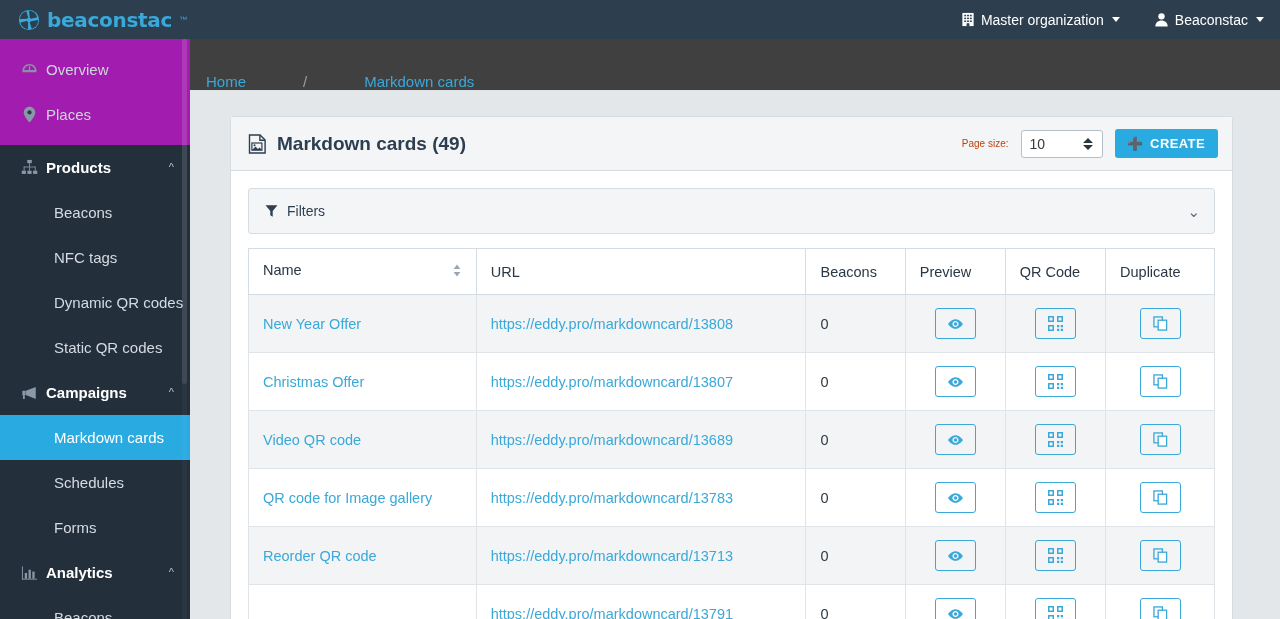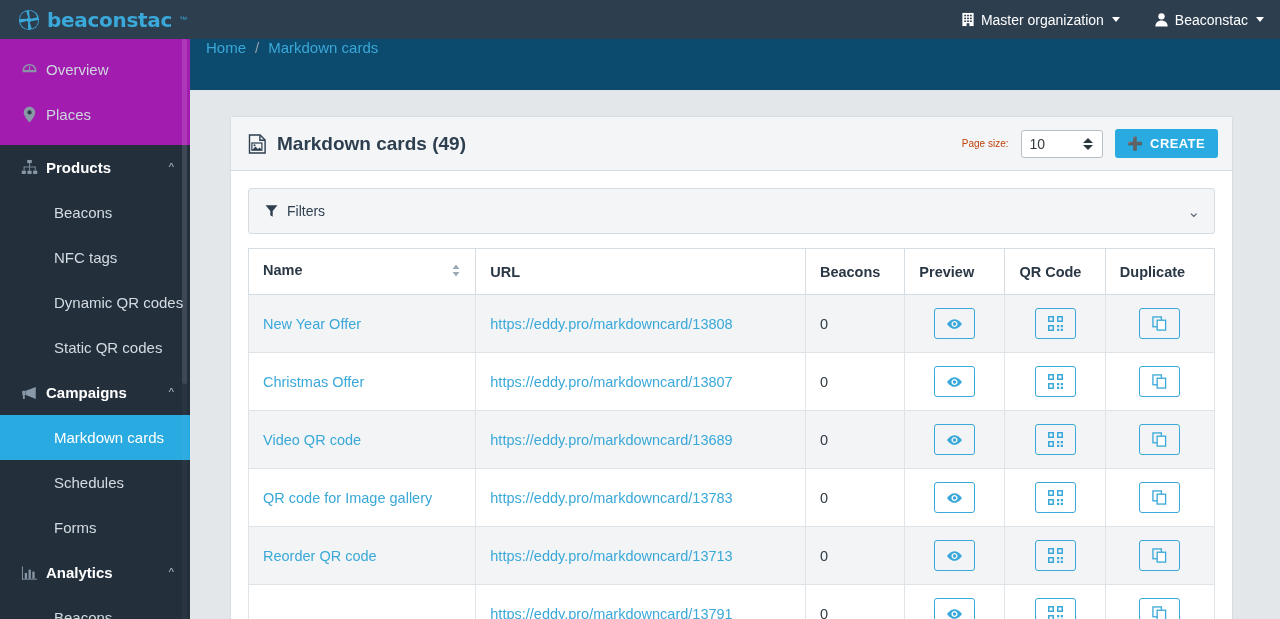--- a/index.html
+++ b/index.html
@@ -85,24 +85,25 @@
     border-radius: 3px;
   }
 
   
   .main {
     position: absolute; top: 39px; left: 190px;
     width: 1090px; height: 580px;
     overflow: hidden;
   }
   .breadcrumb-bar {
-    height: 52px; background: #0c4a6e;
+    height: 52px; background: #404040;
     border-bottom: 1px solid #dfe3e6;
-    display: flex; align-items: flex-start;
+    display: flex; align-items: flex-end;
     padding-left: 16px;
+    gap: 48px;
   }
   .crumb { color: #3aa8d8; font-size: 15px; cursor: pointer; }
   .crumb-sep { color: #95a0aa; font-size: 15px; margin: 0 9px; }
 
   .content { padding: 25px 47px 0 40px; }
 
   .card {
     background: #ffffff;
     border: 1px solid #d6dde2;
     border-radius: 3px;
@@ -160,21 +161,21 @@
     display: flex; align-items: center; gap: 9px;
     color: #2f3f4e; font-size: 14px;
   }
   .filters-chevron { margin-left: auto; color: #5a6672; font-size: 15px; line-height: 1; }
 
   
   table.grid { width: 100%; border-collapse: collapse; margin-top: 14px; }
   table.grid th {
     border: 1px solid #d6dde2;
     background: #ffffff;
-    color: #2a3744; font-size: 14.5px; font-weight: 700;
+    color: #2a3744; font-size: 14.5px; font-weight: 400;
     text-align: left; padding: 13px 14px;
     white-space: nowrap;
   }
   table.grid td {
     border: 1px solid #dfe4e8;
     padding: 13px 14px;
     font-size: 14.5px; vertical-align: middle;
   }
   table.grid tbody tr:nth-child(odd) td { background: #f2f4f6; }
   table.grid tbody tr:nth-child(even) td { background: #ffffff; }

